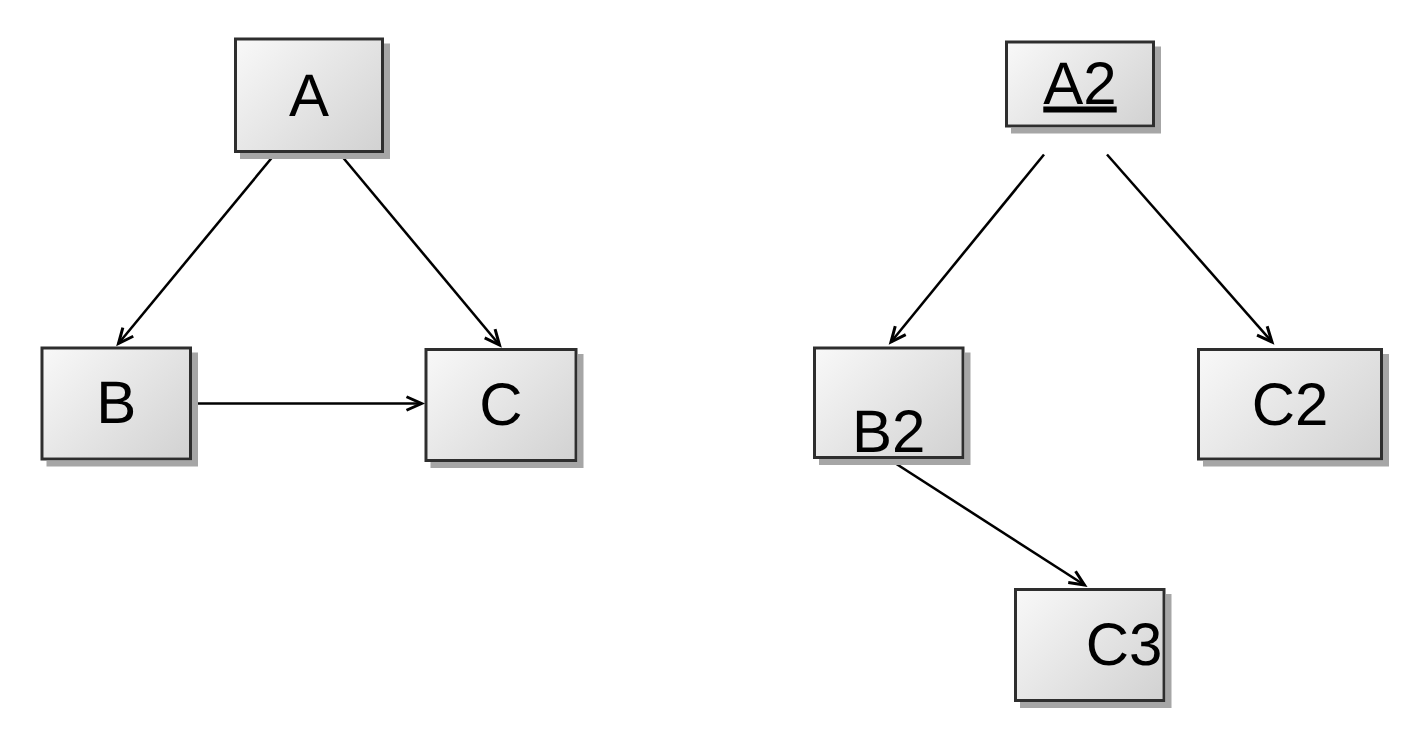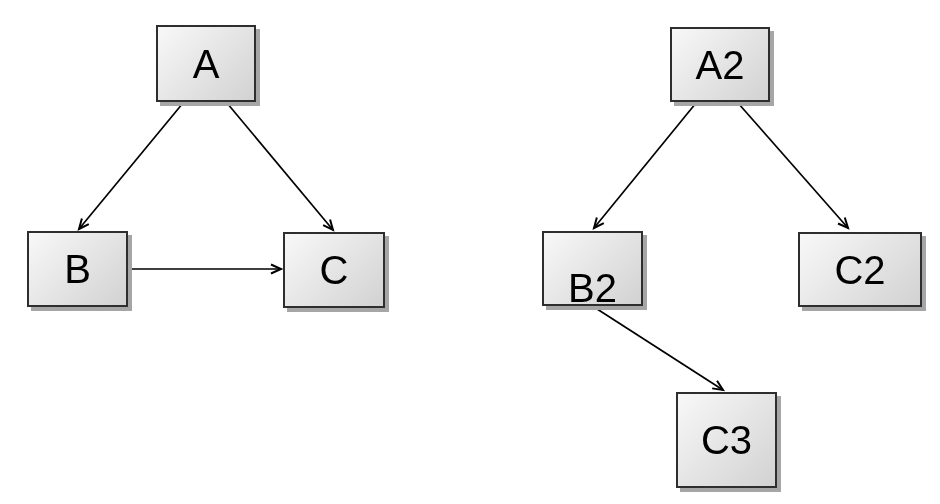--- a/index.html
+++ b/index.html
@@ -63,26 +63,26 @@
         <span class="node-label" style="color: rgb(0, 0, 0);">A</span>
       </div>
       <div class="node" style="left: 27px; top: 231px; width: 101px; height: 76px; background: linear-gradient(135deg, rgb(248, 248, 248) 0%, rgb(210, 210, 210) 100%); border-color: rgb(46, 46, 46); box-shadow: rgb(166, 166, 166) 4px 4px 0px 0px;">
         <span class="node-label" style="color: rgb(0, 0, 0);">B</span>
       </div>
       <div class="node" style="left: 283px; top: 232px; width: 102px; height: 76px; background: linear-gradient(135deg, rgb(248, 248, 248) 0%, rgb(210, 210, 210) 100%); border-color: rgb(46, 46, 46); box-shadow: rgb(166, 166, 166) 4px 4px 0px 0px;">
         <span class="node-label" style="color: rgb(0, 0, 0);">C</span>
       </div>
     </div>
     <div>
-      <div class="node" style="left: 670px; top: 27px; width: 100px; height: 75px; background: linear-gradient(135deg, rgb(248, 248, 248) 0%, rgb(210, 210, 210) 100%); border-color: rgb(46, 46, 46); box-shadow: rgb(166, 166, 166) 4px 4px 0px 0px;">
+      <div class="node" style="left: 670px; top: 27px; width: 100px; height: 58px; background: linear-gradient(135deg, rgb(248, 248, 248) 0%, rgb(210, 210, 210) 100%); border-color: rgb(46, 46, 46); box-shadow: rgb(166, 166, 166) 4px 4px 0px 0px; text-decoration: underline;">
         <span class="node-label" style="color: rgb(0, 0, 0);">A2</span>
       </div>
       <div class="node" style="left: 542px; top: 231px; width: 101px; height: 75px; background: linear-gradient(135deg, rgb(248, 248, 248) 0%, rgb(210, 210, 210) 100%); border-color: rgb(46, 46, 46); box-shadow: rgb(166, 166, 166) 4px 4px 0px 0px;">
         <span class="node-label" style="color: rgb(0, 0, 0); margin-top: 38px;">B2</span>
       </div>
       <div class="node" style="left: 798px; top: 232px; width: 124px; height: 75px; background: linear-gradient(135deg, rgb(248, 248, 248) 0%, rgb(210, 210, 210) 100%); border-color: rgb(46, 46, 46); box-shadow: rgb(166, 166, 166) 4px 4px 0px 0px;">
         <span class="node-label" style="color: rgb(0, 0, 0);">C2</span>
       </div>
-      <div class="node" style="left: 676px; top: 392px; width: 101px; height: 96px; background: linear-gradient(135deg, rgb(248, 248, 248) 0%, rgb(210, 210, 210) 100%); border-color: rgb(46, 46, 46); box-shadow: rgb(166, 166, 166) 4px 4px 0px 0px;">
+      <div class="node" style="left: 676px; top: 392px; width: 101px; height: 76px; background: linear-gradient(135deg, rgb(248, 248, 248) 0%, rgb(210, 210, 210) 100%); border-color: rgb(46, 46, 46); box-shadow: rgb(166, 166, 166) 4px 4px 0px 0px; justify-content: flex-end;">
         <span class="node-label" style="color: rgb(0, 0, 0);">C3</span>
       </div>
     </div>
   </div>
 
 </body></html>

